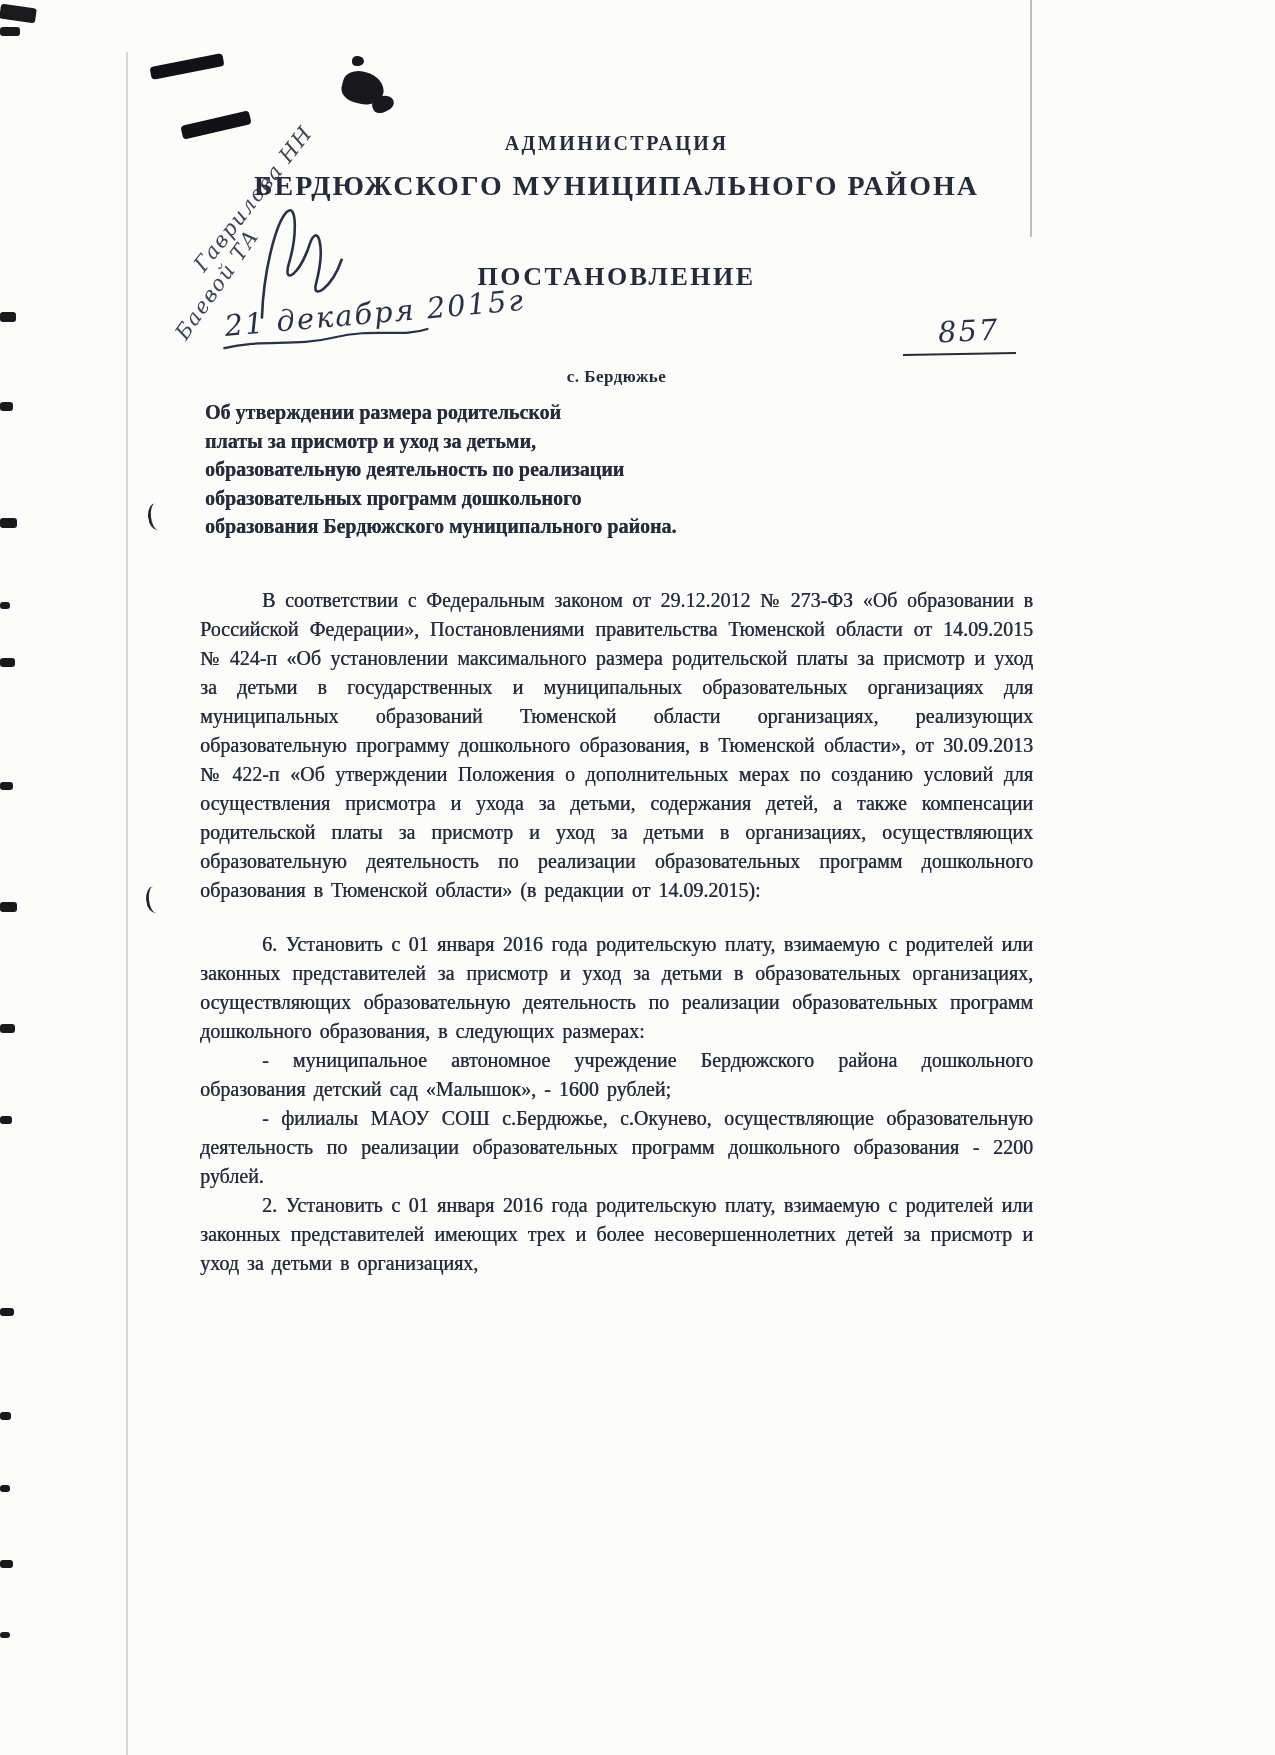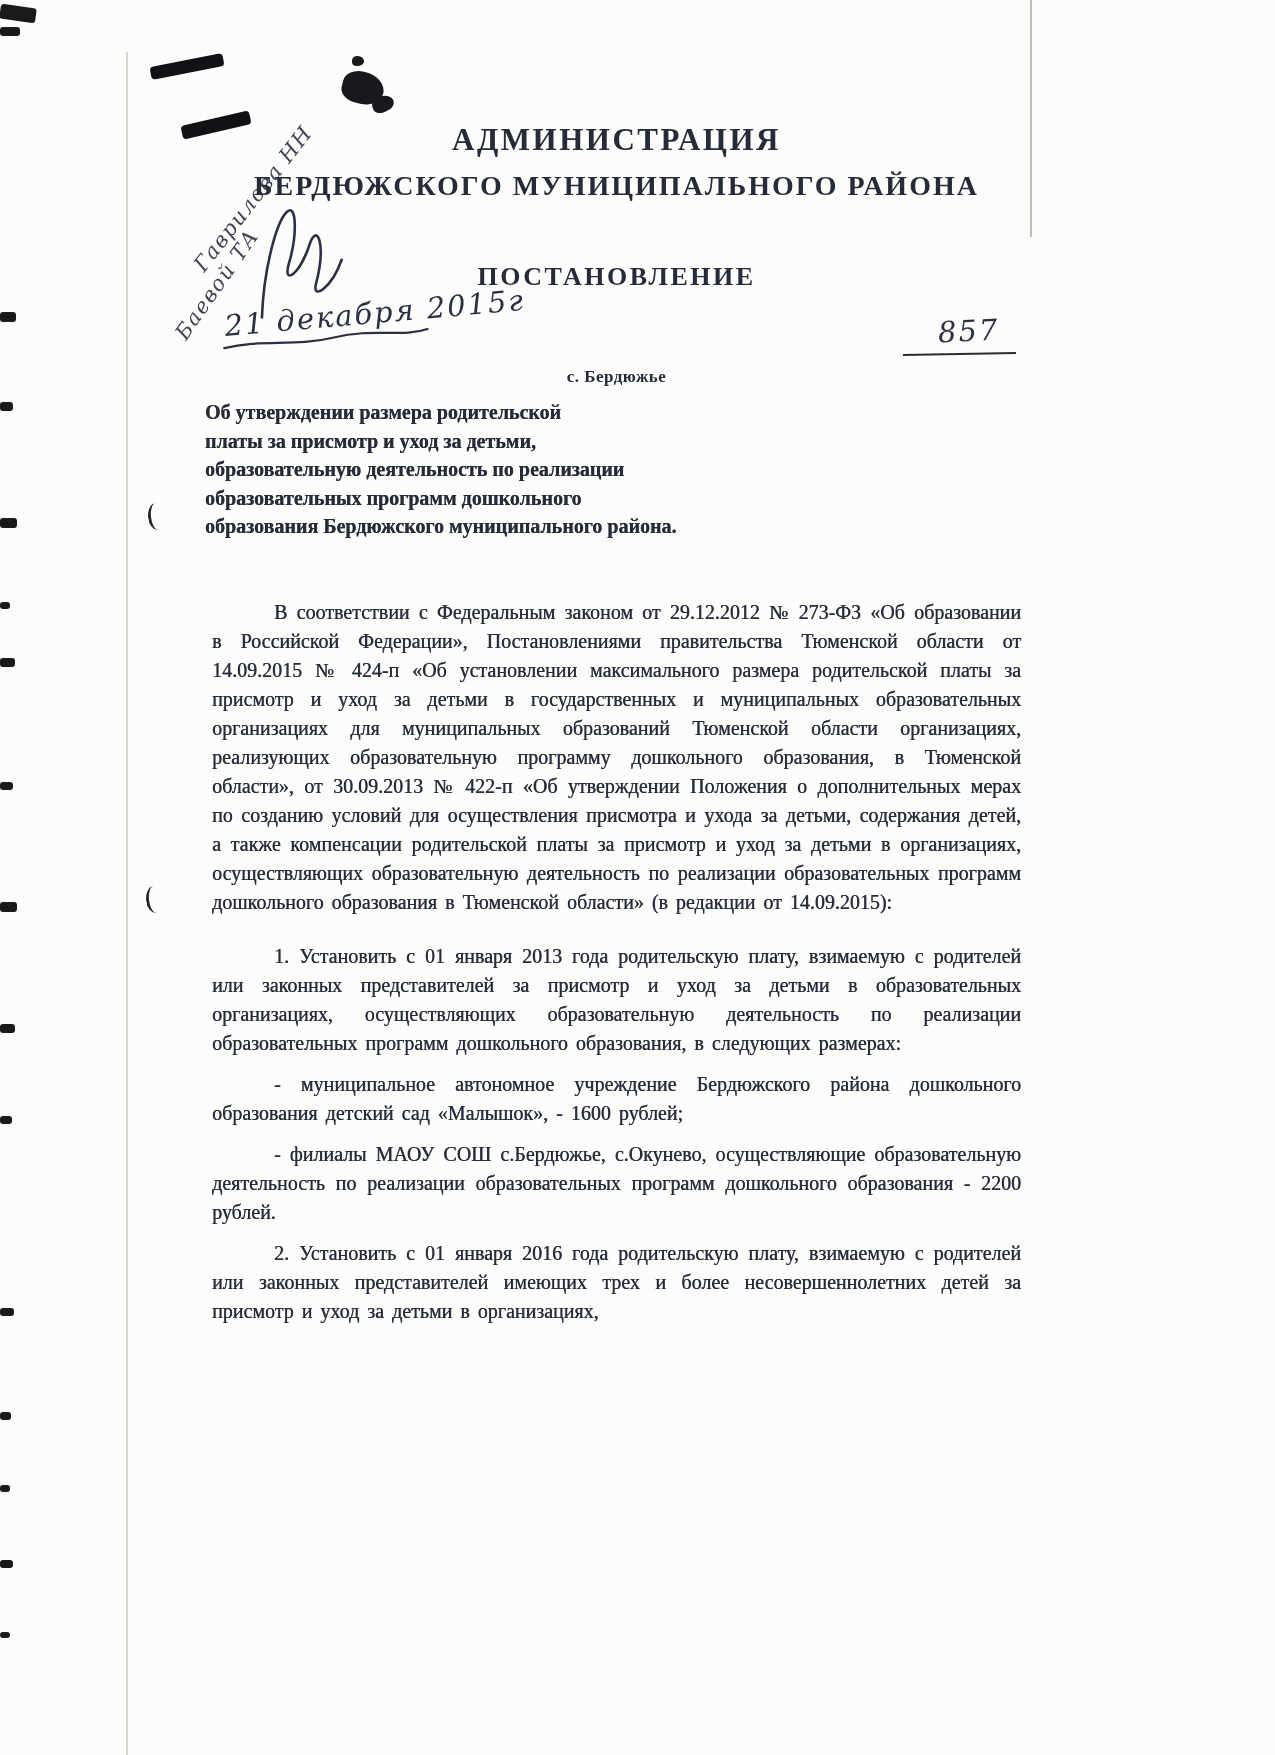--- a/index.html
+++ b/index.html
@@ -14,38 +14,38 @@
   }
   
   .vline{position:absolute;background:#d6d6d2;}
   .vline.right{background:#bdbdba;}
   
   .smudge{position:absolute;background:#1a1a1c;border-radius:3px;}
   .stroke{position:absolute;background:#121216;border-radius:4px;}
   .blob{position:absolute;background:#19191d;border-radius:45% 55% 50% 40%;}
   
   .doc-header{position:absolute;left:200px;width:833px;text-align:center;font-weight:bold;}
-  .org1{position:absolute;left:0;top:122px;width:100%;font-size:31px;letter-spacing:2.5px;}
+  .org1{position:absolute;left:0;top:132px;width:100%;font-size:20px;letter-spacing:2.5px;}
   .org2{position:absolute;left:0;top:170px;width:100%;font-size:28px;letter-spacing:2px;}
   .doctype{position:absolute;left:0;top:262px;width:100%;font-size:26px;letter-spacing:2.5px;}
   .place{position:absolute;left:200px;top:341px;width:833px;text-align:center;font-size:17px;font-weight:bold;letter-spacing:.5px;margin-top:26px;}
   
   .ink{color:#2b3044;font-style:italic;font-family:"DejaVu Serif", serif;}
   .hw-date{position:absolute;left:224px;top:296px;font-size:29px;transform:rotate(-5deg);letter-spacing:2px;white-space:nowrap;}
   .hw-num{position:absolute;left:938px;top:314px;font-size:29px;transform:rotate(-3deg);letter-spacing:2px;}
   .num-line{position:absolute;left:903px;top:353px;width:113px;height:2px;background:#2c2c2e;transform:rotate(-1deg);}
   .hw-note{position:absolute;white-space:nowrap;font-size:21px;letter-spacing:1.5px;opacity:.9;}
   .note1{left:208px;top:252px;transform:rotate(-52deg);transform-origin:left bottom;}
   .note2{left:190px;top:320px;transform:rotate(-55deg);transform-origin:left bottom;}
   .margin-paren{position:absolute;width:15px;height:27px;border-left:3px solid #23232a;border-radius:50%;transform:rotate(-6deg);}
   
   .title-block{position:absolute;left:205px;top:398px;width:600px;font-size:20px;font-weight:bold;line-height:28.5px;text-shadow:.3px 0 0 rgba(38,43,58,.85);}
   
   .body-col{position:absolute;left:200px;top:586px;width:833px;font-size:20px;line-height:29px;text-align:justify;text-shadow:.4px 0 0 rgba(38,43,58,.85);word-spacing:3px;}
-  .body-col p{margin:12px;text-indent:62px;}
+  .body-col p{margin:0;text-indent:62px;}
   .body-col p.gap{margin-top:25px;}
 </style>
 </head>
 <body>
 
 <div class="page">
 
   <div class="vline" style="left:126px;top:52px;width:2px;height:1703px;"></div>
   <div class="vline right" style="left:1030px;top:0;width:2px;height:237px;"></div>
 
@@ -101,19 +101,19 @@
   <div class="title-block">
     <div>Об утверждении размера родительской</div>
     <div>платы за присмотр и уход за детьми,</div>
     <div>образовательную деятельность по реализации</div>
     <div>образовательных программ дошкольного</div>
     <div>образования Бердюжского муниципального района.</div>
   </div>
 
   <div class="body-col">
     <p>В соответствии с Федеральным законом от 29.12.2012 № 273-ФЗ «Об образовании в Российской Федерации», Постановлениями правительства Тюменской области от 14.09.2015 № 424-п «Об установлении максимального размера родительской платы за присмотр и уход за детьми в государственных и муниципальных образовательных организациях для муниципальных образований Тюменской области организациях, реализующих образовательную программу дошкольного образования, в Тюменской области», от 30.09.2013 № 422-п «Об утверждении Положения о дополнительных мерах по созданию условий для осуществления присмотра и ухода за детьми, содержания детей, а также компенсации родительской платы за присмотр и уход за детьми в организациях, осуществляющих образовательную деятельность по реализации образовательных программ дошкольного образования в Тюменской области» (в редакции от 14.09.2015):</p>
-    <p class="gap">1. Установить с 01 января 2013 года родительскую плату, взимаемую с родителей или законных представителей за присмотр и уход за детьми в образовательных организациях, осуществляющих образовательную деятельность по реализации образовательных программ дошкольного образования, в следующих размерах:</p>
+    <p class="gap">6. Установить с 01 января 2016 года родительскую плату, взимаемую с родителей или законных представителей за присмотр и уход за детьми в образовательных организациях, осуществляющих образовательную деятельность по реализации образовательных программ дошкольного образования, в следующих размерах:</p>
     <p>- муниципальное автономное учреждение Бердюжского района дошкольного образования детский сад «Малышок», - 1600 рублей;</p>
     <p>- филиалы МАОУ СОШ с.Бердюжье, с.Окунево, осуществляющие образовательную деятельность по реализации образовательных программ дошкольного образования - 2200 рублей.</p>
     <p>2. Установить с 01 января 2016 года родительскую плату, взимаемую с родителей или законных представителей имеющих трех и более несовершеннолетних детей за присмотр и уход за детьми в организациях,</p>
   </div>
 
 </div>
 
 </body></html>

